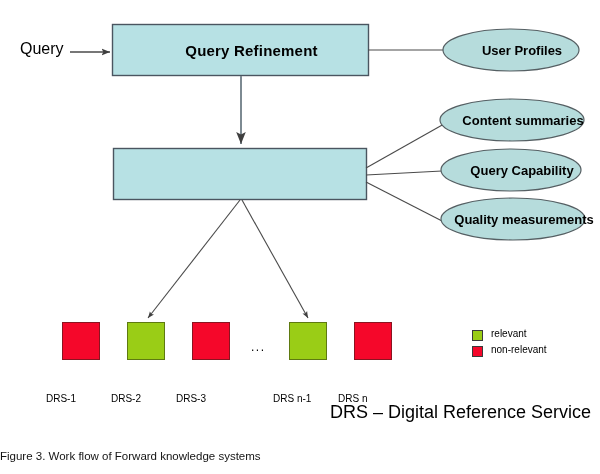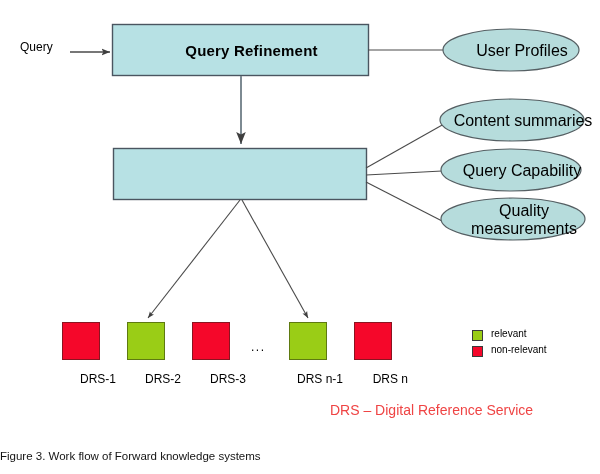--- a/index.html
+++ b/index.html
@@ -31,58 +31,59 @@
     pointer-events: none;
     margin-left: 11px;
   }
   .proc-box-label {
     font-size: 15px;
     font-weight: bold;
     color: #000000;
     letter-spacing: 0.2px;
   }
   .ellipse-label {
-    font-size: 16px;
-    font-weight: normal;
+    font-size: 13px;
+    font-weight: bold;
     color: #000000;
   }
   .plain-text {
     position: absolute;
     color: #000000;
   }
   #query-text {
     left: 20px;
     top: 40px;
-    font-size: 12px;
+    font-size: 16px;
   }
   .drs-caption {
-    font-size: 12px;
-    text-align: right;
+    font-size: 10px;
+    text-align: left;
     width: 70px;
+    margin-top: 21px;
   }
   .ellipsis-dots {
     font-size: 12px;
     letter-spacing: 1.5px;
     color: #000000;
   }
   .legend-swatch {
     position: absolute;
     width: 11px;
     height: 11px;
     border: 1px solid #3a3a3a;
     box-sizing: border-box;
   }
   .legend-text {
     position: absolute;
     font-size: 10px;
     color: #000000;
   }
   #drs-note {
-    font-size: 14px;
-    color: #ef4444;
+    font-size: 18px;
+    color: #000000;
   }
   #figure-caption {
     font-size: 11.5px;
     color: #141414;
     width: 600px;
     left: 0;
   }
 </style>
 </head>
 <body>

